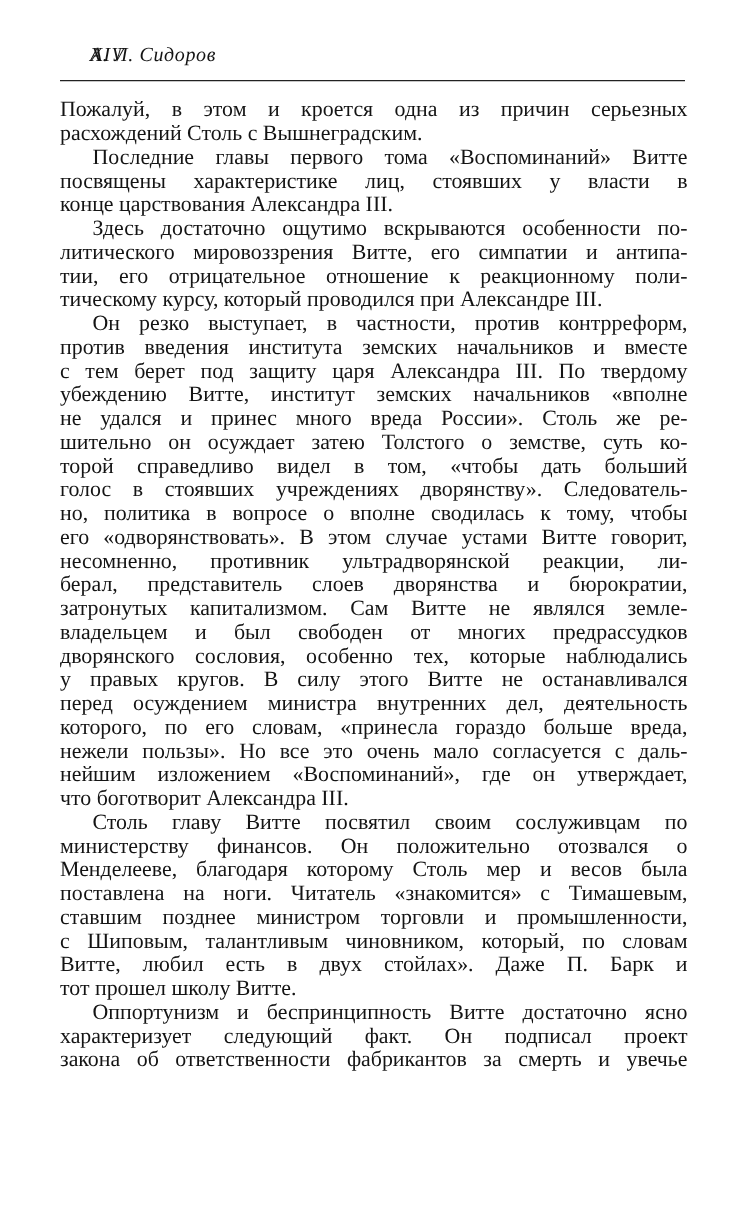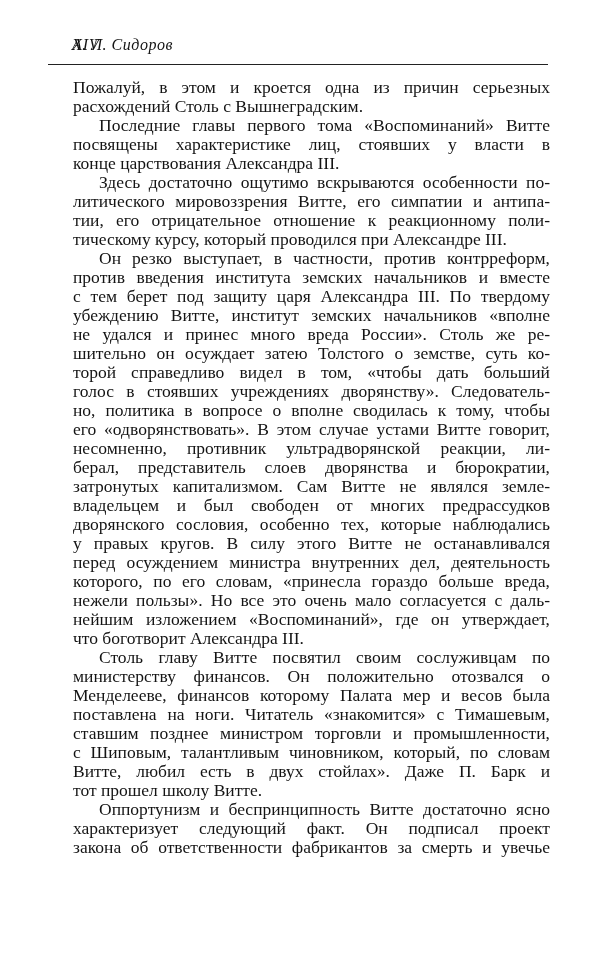--- a/index.html
+++ b/index.html
@@ -12,21 +12,21 @@
     margin-left: 24px;
   }
   .folio { position: absolute; left: 0; top: 0; letter-spacing: 1px; }
   .running-head { position: absolute; left: 0; width: 502px; text-align: left; top: 0; letter-spacing: 0.5px; }
   .rule { position: absolute; left: 0; top: 64px; width: 500px; height: 0; border-top: 1.5px solid #222; }
   .body-text {
     position: absolute; left: 0; top: 78px; width: 502px;
     font-family: "Liberation Serif", "DejaVu Serif", serif;
     font-size: 17.5px; line-height: 19px;
   }
-  .line { display: block; height: 19px; white-space: nowrap; text-align: justify; text-align-last: justify; margin-left: 25px; }
+  .line { display: block; height: 19px; white-space: nowrap; text-align: justify; text-align-last: justify; }
   .line.last { text-align-last: left; }
   .line.indent { padding-left: 26px; }
 </style>
 </head>
 <body>
 
 <div class="page">
   <div class="header">
     <span class="folio">XIV</span>
     <span class="running-head">А. Л. Сидоров</span>
@@ -68,21 +68,21 @@
         <span class="line">у правых кругов. В силу этого Витте не останавливался</span>
         <span class="line">перед осуждением министра внутренних дел, деятельность</span>
         <span class="line">которого, по его словам, «принесла гораздо больше вреда,</span>
         <span class="line">нежели пользы». Но все это очень мало согласуется с даль-</span>
         <span class="line">нейшим изложением «Воспоминаний», где он утверждает,</span>
         <span class="line last">что боготворит Александра III.</span>
       </div>
       <div>
         <span class="line indent">Столь главу Витте посвятил своим сослуживцам по</span>
         <span class="line">министерству финансов. Он положительно отозвался о</span>
-        <span class="line">Менделееве, финансов которому Палата мер и весов была</span>
+        <span class="line">Менделееве, благодаря которому Столь мер и весов была</span>
         <span class="line">поставлена на ноги. Читатель «знакомится» с Тимашевым,</span>
         <span class="line">ставшим позднее министром торговли и промышленности,</span>
         <span class="line">с Шиповым, талантливым чиновником, который, по словам</span>
         <span class="line">Витте, любил есть в двух стойлах». Даже П. Барк и</span>
         <span class="line last">тот прошел школу Витте.</span>
       </div>
       <div>
         <span class="line indent">Оппортунизм и беспринципность Витте достаточно ясно</span>
         <span class="line">характеризует следующий факт. Он подписал проект</span>
         <span class="line">закона об ответственности фабрикантов за смерть и увечье</span>

